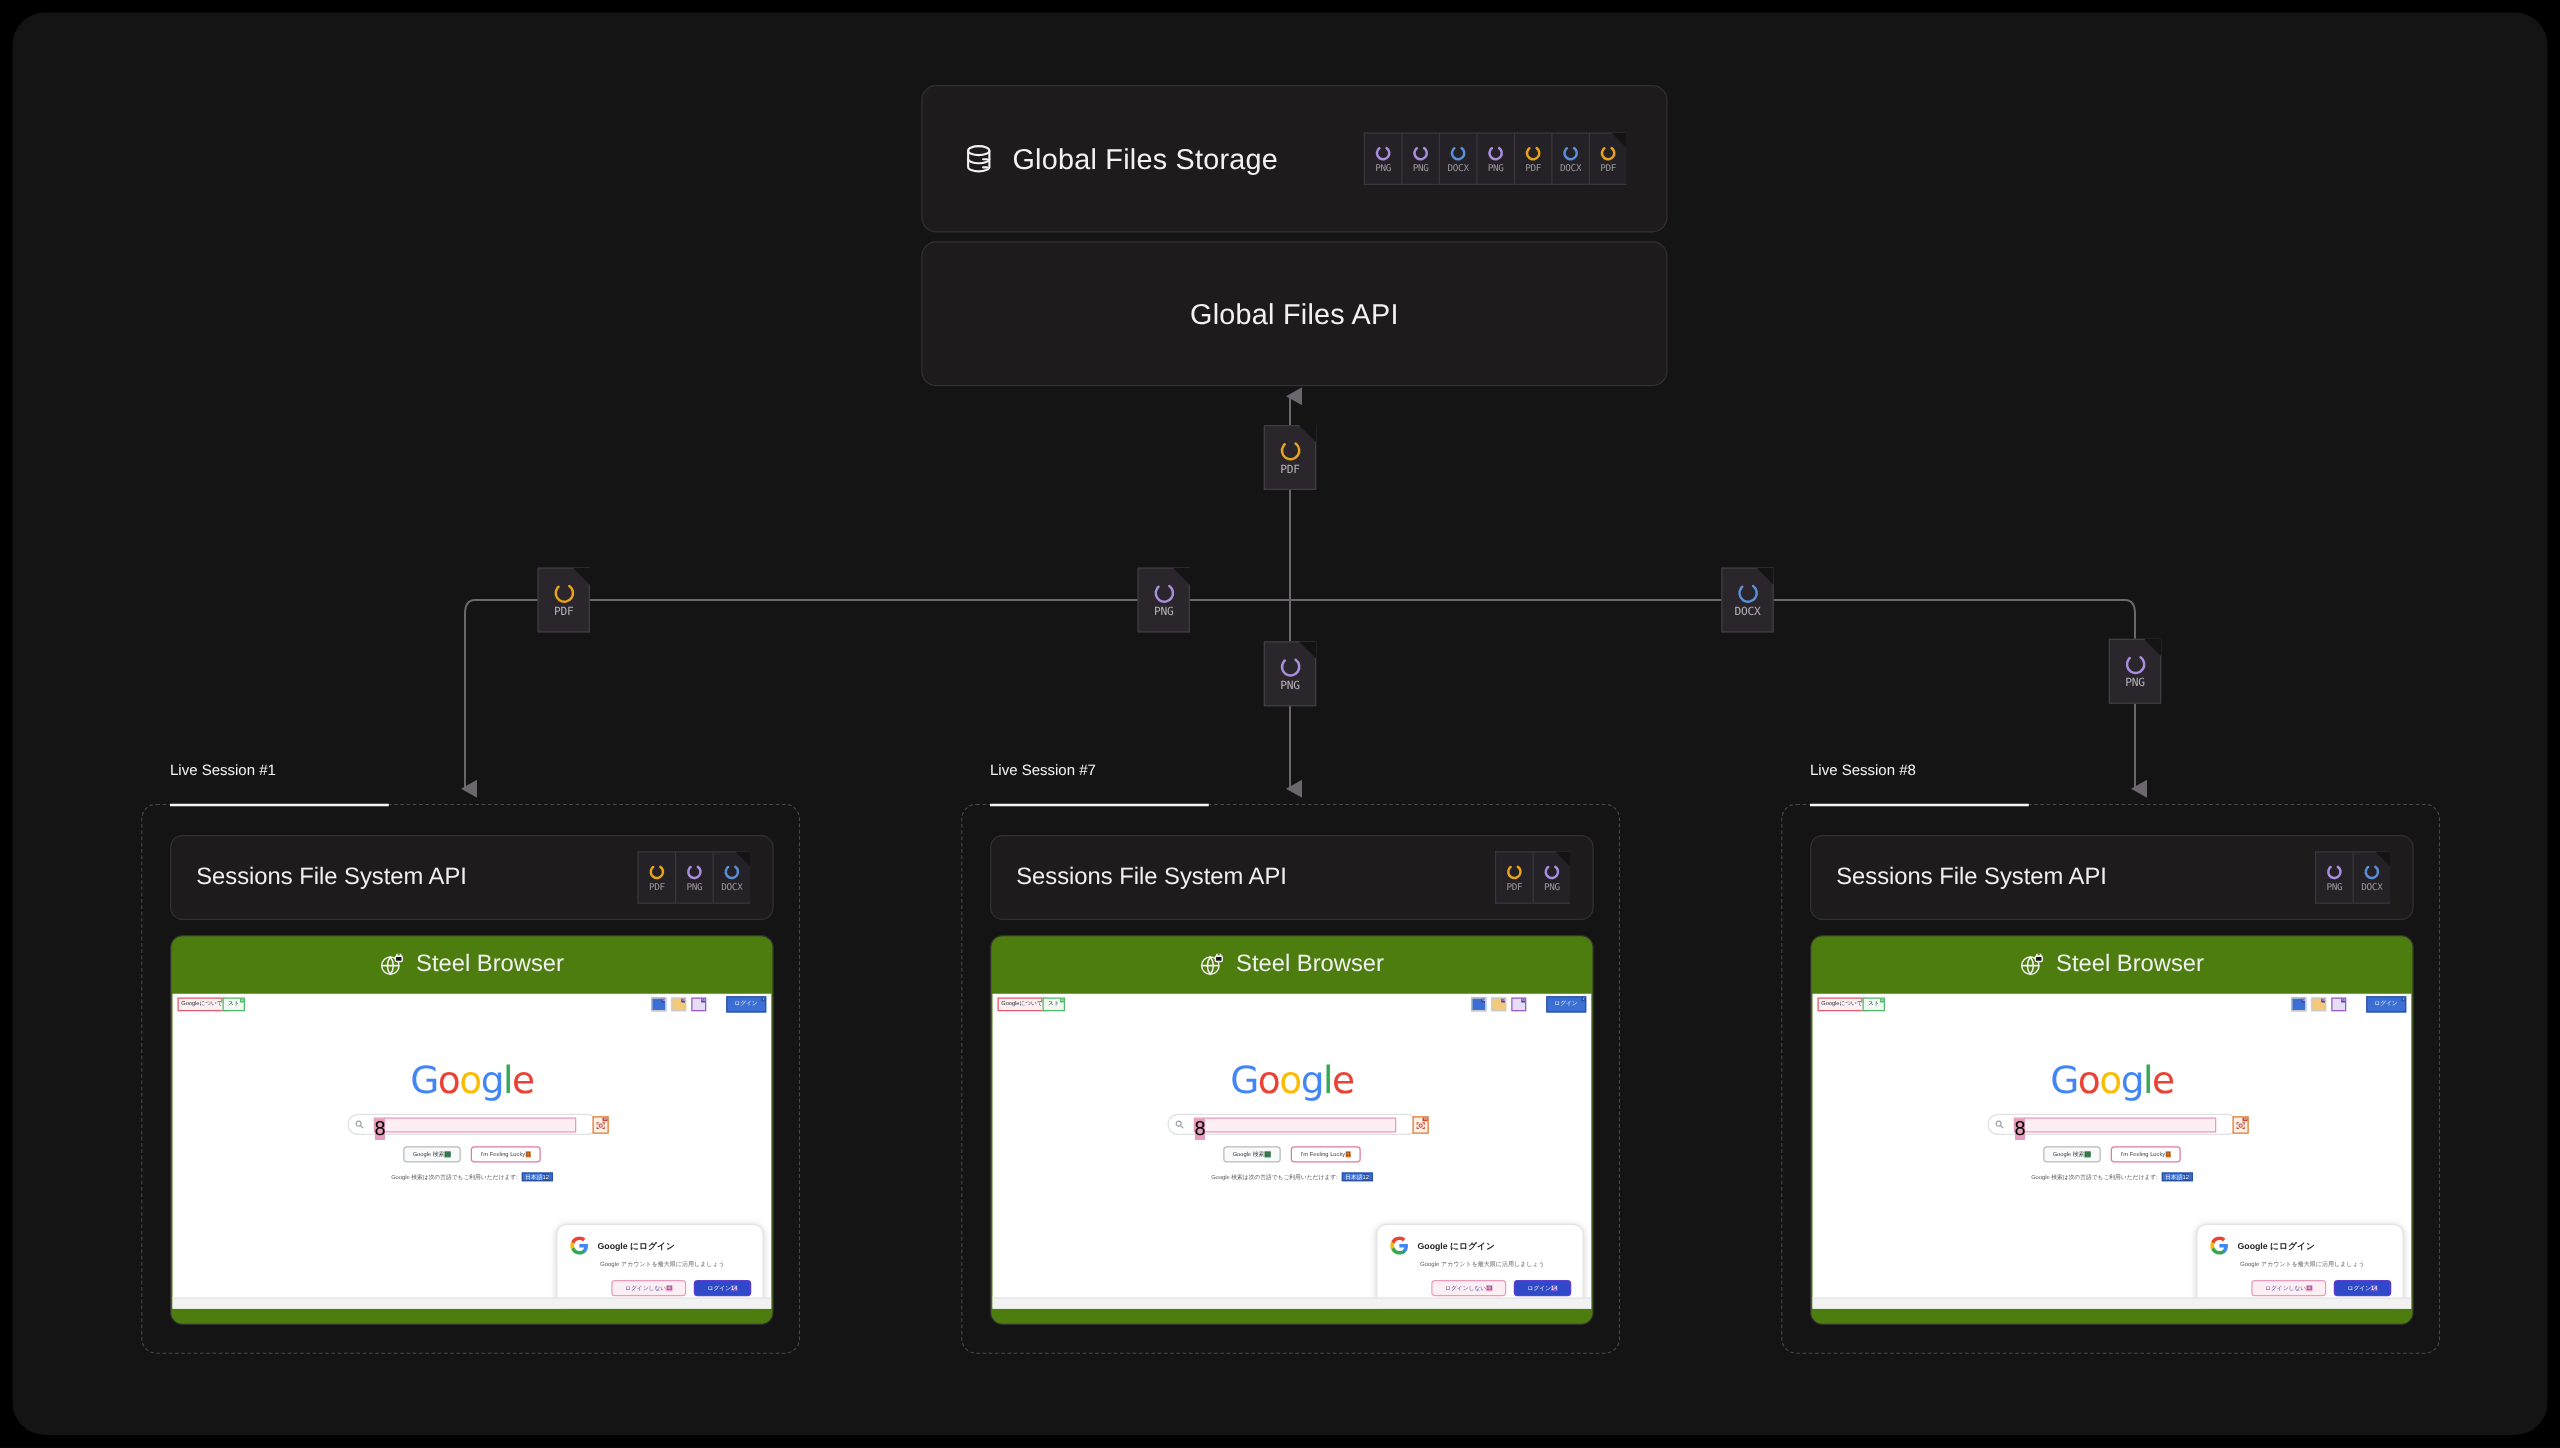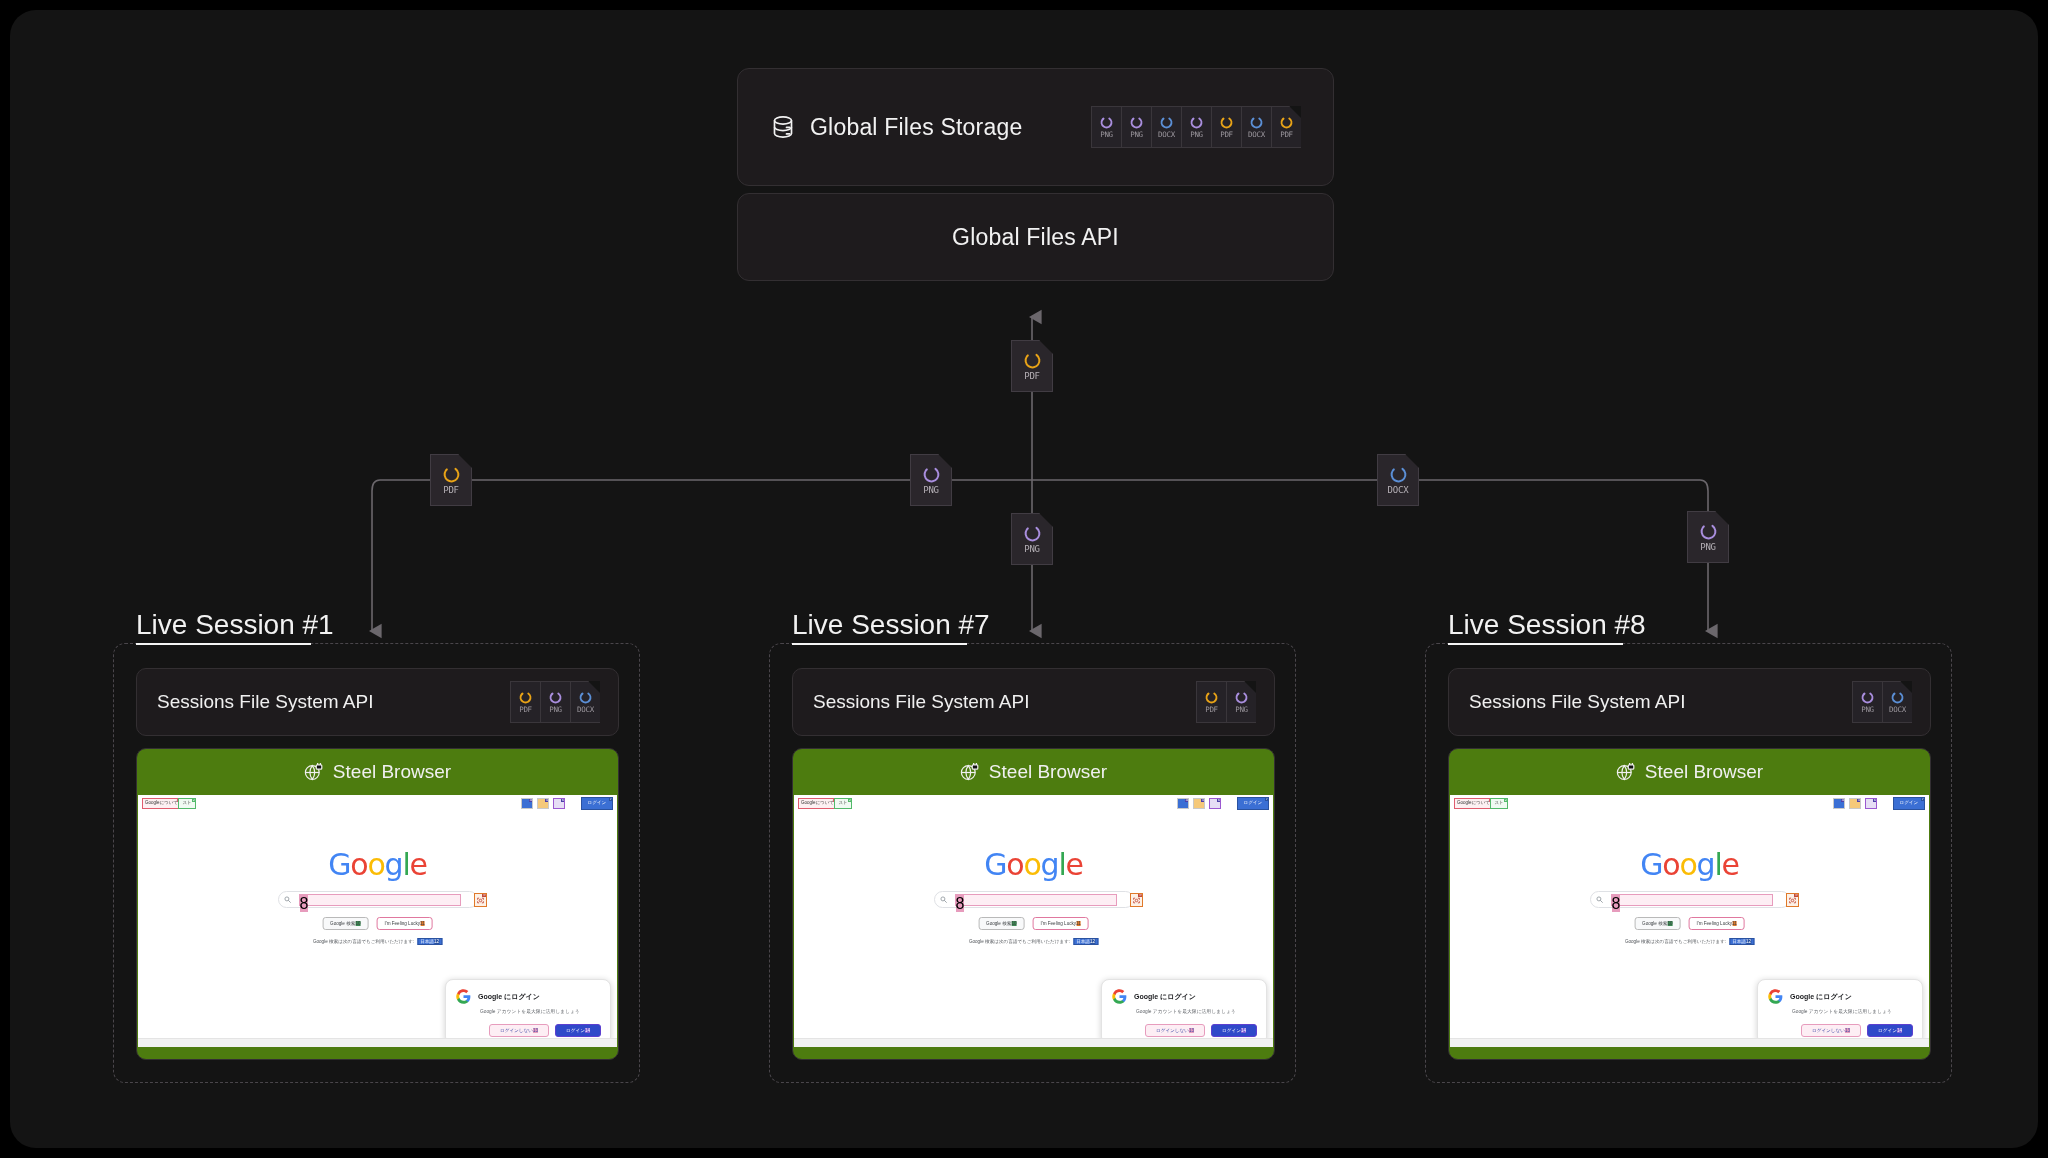--- a/index.html
+++ b/index.html
@@ -39,21 +39,21 @@
   #storage-node {
     left: 727px; top: 58px; width: 597px; height: 118px;
     padding: 0 34px;
     justify-content: flex-start;
   }
   #storage-node .db-icon { margin-right: 16px; display:flex; align-items:center; }
   #storage-chips { position: absolute; right: 32px; top: 50%; transform: translateY(-50%); }
 
   
   #api-node {
-    left: 727px; top: 183px; width: 597px; height: 88px;
+    left: 727px; top: 183px; width: 597px; height: 116px;
     justify-content: center;
   }
 
   
   .chip-strip { display: flex; align-items: stretch; position: relative; }
   .chip {
     width: 30px; height: 42px;
     background: #252227;
     border: 1px solid #3a363b;
     border-right: none;
@@ -117,21 +117,21 @@
     position: absolute;
     width: 527px; height: 440px;
     border: 1px dashed #4a464b;
     border-radius: 12px;
     background: transparent;
   }
   .session-label {
     position: absolute;
     top: -35px; left: 22px;
     color: #f2f2f2;
-    font-size: 28px;
+    font-size: 12px;
     white-space: nowrap;
   }
   .session-underline {
     position: absolute;
     top: -1px; left: 22px;
     width: 175px; height: 2px;
     background: #f5f5f5;
   }
   .sfs-row {
     position: absolute;

